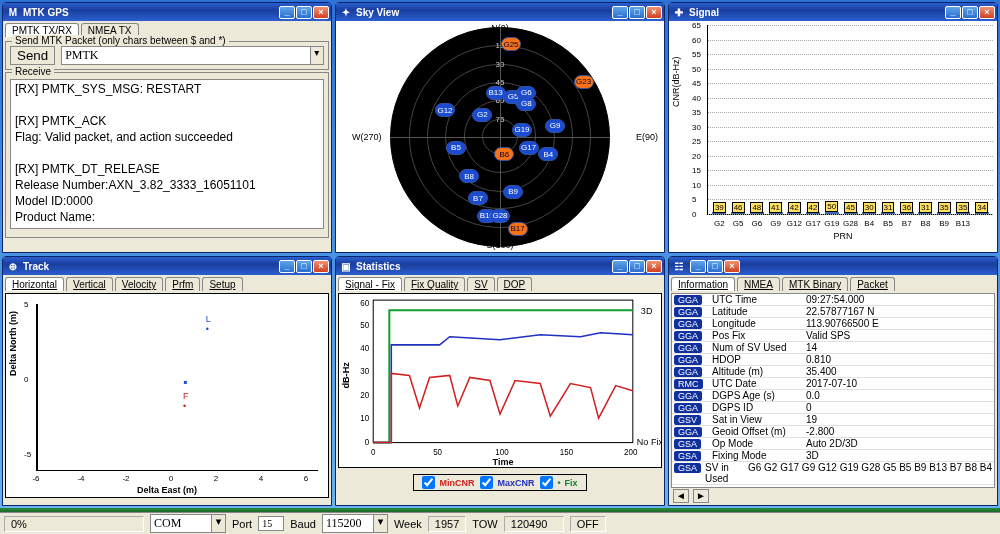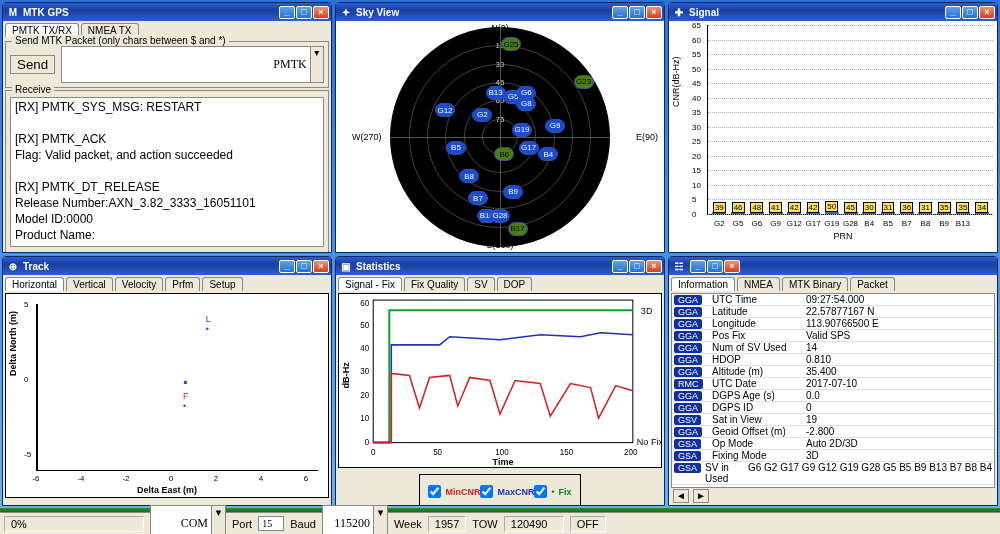--- a/index.html
+++ b/index.html
@@ -40,20 +40,21 @@
   .win-btn.close { background: linear-gradient(#f09070,#d04020); }
   .body { flex: 1; background: #ece9d8; overflow: hidden; position: relative; }
 
   .tabs { display: flex; padding: 2px 2px 0 2px; }
   .tab {
     border: 1px solid #888; border-bottom: none;
     padding: 1px 6px; background: #ece9d8;
     border-radius: 3px 3px 0 0;
     margin-right: 2px; cursor: pointer;
     font-size: 10px;
+    text-decoration: underline;
   }
   .tab.active { background: #fff; }
 
   .group {
     border: 1px solid #888;
     margin: 2px; padding: 4px 4px 4px 4px;
     position: relative; background: #ece9d8;
   }
   .group > legend, .group-title {
     position: absolute; top: -7px; left: 6px;
@@ -62,39 +63,39 @@
   }
   .btn-small {
     border: 1px solid #888; background: #ece9d8;
     padding: 1px 6px; cursor: pointer;
   }
   .input-text {
     border: 1px solid #888; background: #fff;
     padding: 1px 3px; font: 10px Tahoma;
   }
   .dropdown { display:inline-flex; border:1px solid #888; background:#fff; }
-  .dropdown input { border:none; outline:none; font:12px Tahoma; padding:10px 3px;text-align:right; }
+  .dropdown input { border:none; outline:none; font:12px Tahoma; padding:1px 3px; }
   .dropdown .dd-btn { width:14px; background:#ece9d8; border-left:1px solid #888; text-align:center; cursor:pointer;}
   .receive-box {
     background: #fff; border: 1px solid #888;
     overflow-y: scroll; height: 150px;
     padding: 2px 4px; font-size: 12px;
   }
   .receive-box p { margin-bottom: 2px; }
 
   
   .skyview { display:flex; align-items:center; justify-content:center; height:100%; background:#fff; position:relative;}
   .polar { position:relative; width:220px; height:220px; }
   .polar-circle { position:absolute; border:1px solid #000; border-radius:50%; background:#000;}
   .polar-ring { position:absolute; border:1px solid #444; border-radius:50%; }
   .sat { position:absolute; width:20px; height:14px; border-radius:7px; color:#fff; font-size:8px;
          display:flex; align-items:center; justify-content:center; transform:translate(-50%,-50%);
          border:1px solid #3050a0;}
   .sat.blue { background:#1a4bd0; }
-  .sat.light { background:#4d7c0f; color:#003; }
+  .sat.light { background:#f97316; color:#003; }
   .compass-label { position:absolute; font-size:9px; color:#000; }
 
   
   .sig { background:#fff; height:100%; padding:4px 4px 4px 24px; position:relative;}
   .ylabel { position:absolute; left:2px; top:50%; transform:rotate(-90deg) translateX(30px); transform-origin:0 0; font-size:9px; }
   .bars-area { position:relative; height:190px; border-left:1.5px solid #000; border-bottom:1.5px solid #000; margin-left:14px;}
   .gridline { position:absolute; left:0; right:0; border-top:1px dotted #aaa; }
   .ytick { position:absolute; left:-16px; font-size:8px; transform:translateY(-50%); }
   .bars { display:flex; align-items:flex-end; position:absolute; left:0; right:0; bottom:0; top:0; padding:0 2px;}
   .bar-col { flex:1; display:flex; flex-direction:column; align-items:center; justify-content:flex-end; position:relative;}
@@ -105,21 +106,21 @@
 
   
   .trackplot { background:#fff; height:205px; margin:2px; position:relative; border:1px solid #000; }
   .trackplot .axis-y, .trackplot .axis-x { position:absolute; background:#000; }
   .tk-tick { position:absolute; font-size:8px; }
   .tk-label-y { position:absolute; left:2px; top:50%; transform:rotate(-90deg) translateX(20px); transform-origin:0 0; font-size:9px; font-weight:bold;}
   .tk-label-x { position:absolute; bottom:2px; left:50%; transform:translateX(-50%); font-size:9px; font-weight:bold;}
 
   
   .statplot { background:#fff; height:175px; margin:2px; position:relative; border:1px solid #000; overflow:hidden;}
-  .stat-legend { border:1px solid #000; display:inline-flex; padding:10px 8px; font-size:9px; margin-top:4px;}
+  .stat-legend { border:1px solid #000; display:inline-flex; gap:6px; padding:1px 8px; font-size:9px; margin-top:4px;}
   .stat-legend span { display:flex; align-items:center; gap:4px; }
   .stat-legend input { margin:0; }
   .leg-min { color:#d02020; font-weight:bold; }
   .leg-max { color:#2030c0; font-weight:bold; }
   .leg-fix { color:#108030; font-weight:bold; }
 
   
   .nmea-grid {
     height: 195px; overflow:auto; margin:2px;
     border:1px solid #888; background:#fff;

